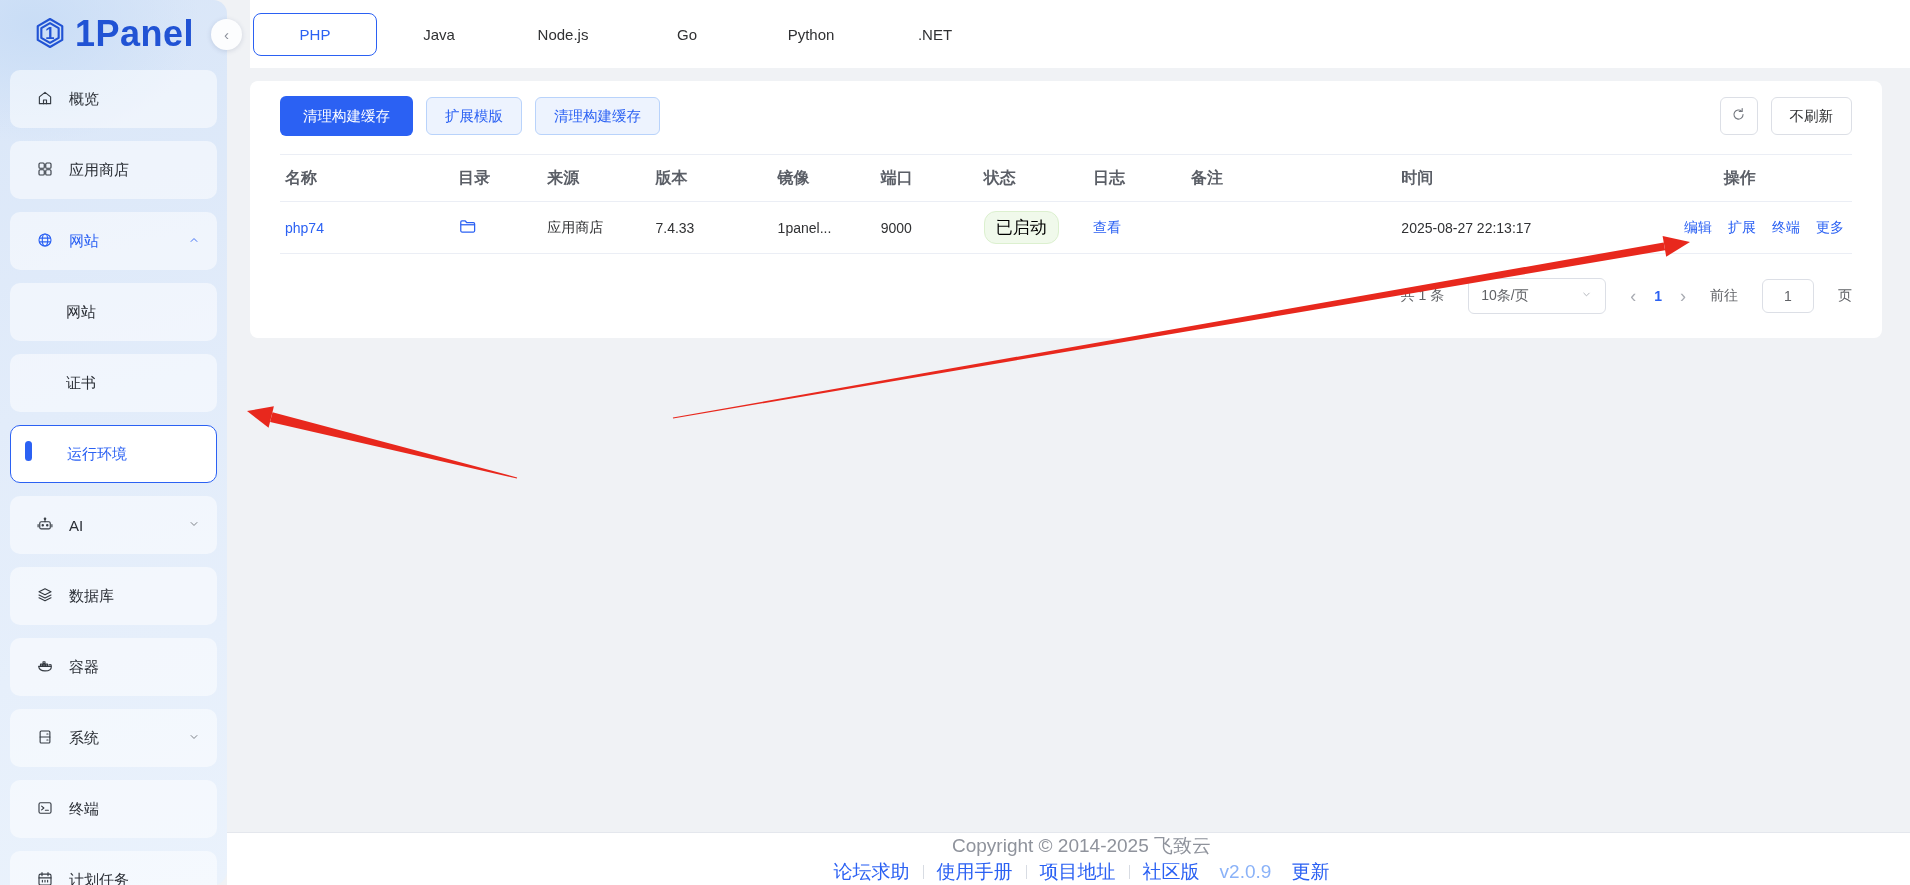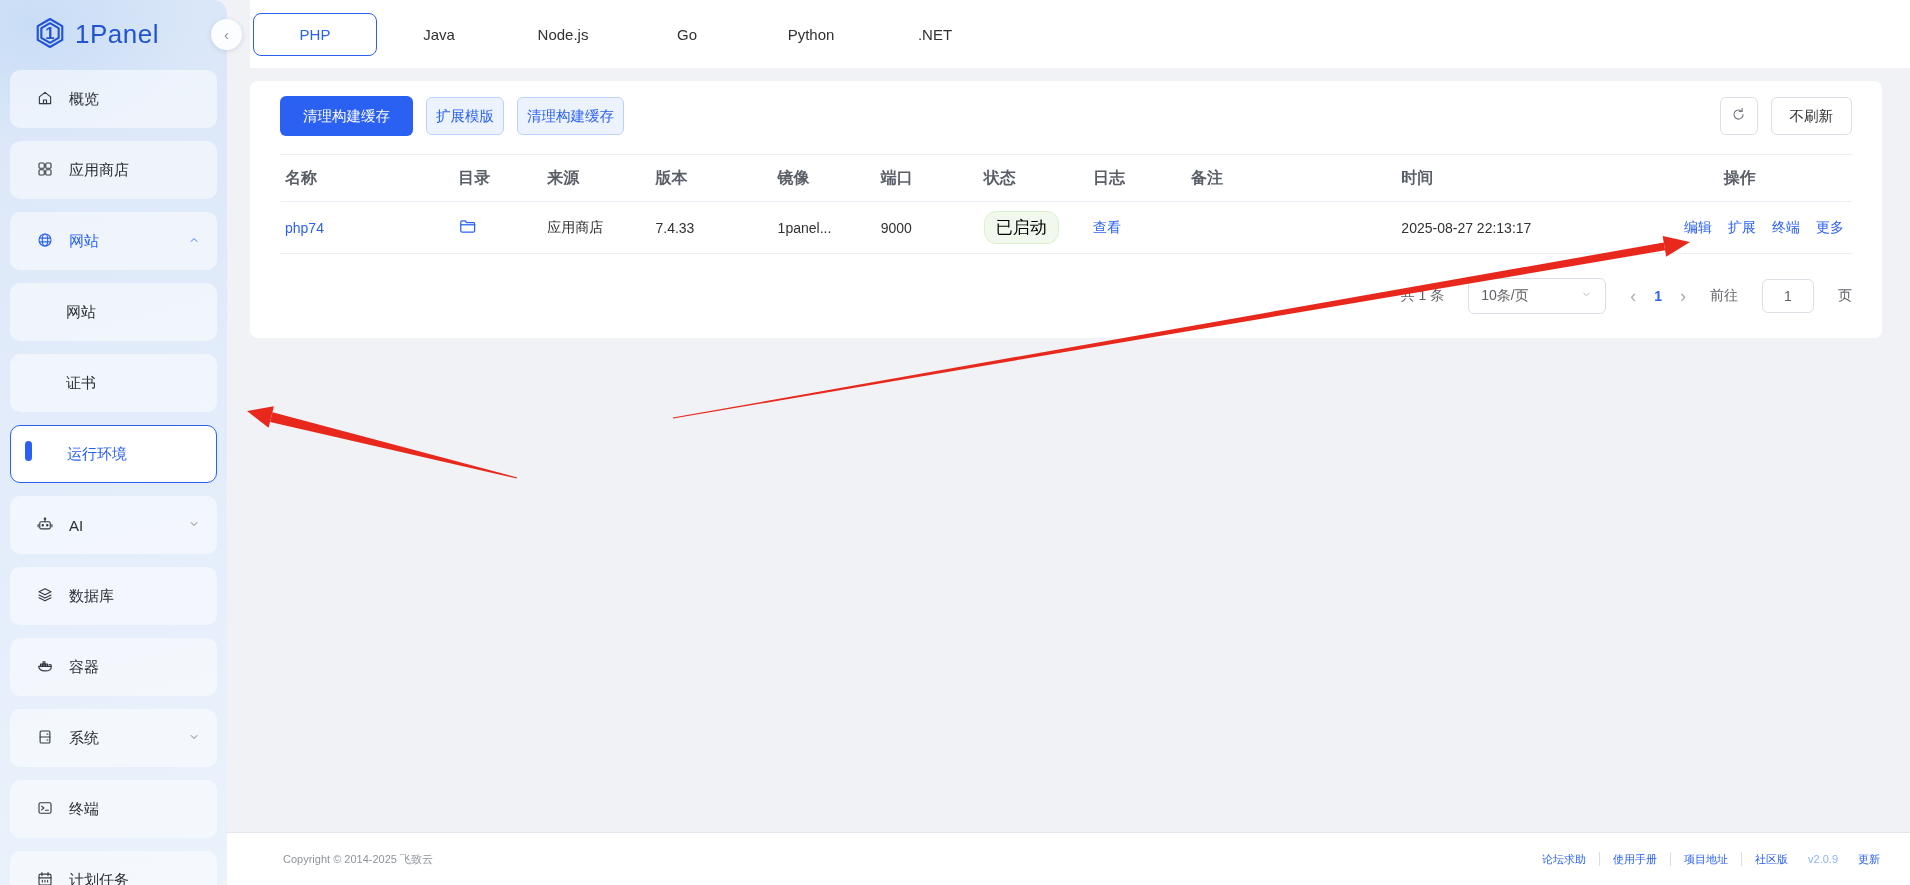--- a/index.html
+++ b/index.html
@@ -12,21 +12,21 @@
   
   .sidebar {
     width:227px; height:885px; flex-shrink:0; position:relative; z-index:10;
     background:
       radial-gradient(240px 170px at 14% 24px, #c9ddf6 0%, rgba(201,221,246,0) 70%),
       linear-gradient(165deg,#d9e6f8 0%,#e2ecfa 45%,#eaf2fc 100%);
     border-radius:0 14px 14px 0;
     padding-top:8px;
   }
   .logo-row { height:52px; display:flex; align-items:center; padding-left:34px; gap:9px; margin-bottom:10px; }
-  .logo-text { color:#2153d4; font-size:26px; font-weight:400; letter-spacing:.5px; }
+  .logo-text { color:#2153d4; font-size:36px; font-weight:700; letter-spacing:.5px; }
   .collapse-btn {
     position:absolute; left:211px; top:19px; width:31px; height:31px; border-radius:50%;
     background:#fcfdfe; border:none; box-shadow:0 1px 5px rgba(60,80,120,.18);
     color:#8a8f99; font-size:15px; line-height:29px; text-align:center; cursor:pointer; z-index:30;
   }
   .side-item {
     height:58px; margin:0 10px 13px; border-radius:10px;
     background:rgba(255,255,255,.52);
     display:flex; align-items:center; padding:0 16px 0 26px; gap:15px;
     font-size:15px; color:#2b2f36; cursor:pointer; position:relative;
@@ -49,21 +49,21 @@
     margin-left:23px; background:#fff; height:68px; display:flex; align-items:center; padding-left:3px;
   }
   .tab { width:124px; text-align:center; padding:12px 0; font-size:15px; color:#303133; cursor:pointer; border:1px solid transparent; }
   .tab.active { border:1px solid #2b61f3; color:#2b61f3; border-radius:8px; background:#fff; }
   .content { flex:1; padding:13px 28px 0 23px; }
   .card { background:#fff; border-radius:8px; padding:15px 30px 24px; }
   
   .toolbar { display:flex; align-items:center; }
   .btn { border-radius:6px; font-size:14.5px; cursor:pointer; font-family:inherit; }
   .btn-primary { height:40px; padding:0 23px; background:#2b61f3; color:#fff; border:none; font-weight:500; }
-  .btn-plain { height:38px; padding:0 9px; background:#edf3fe; color:#2b61f3; border:1px solid #b9d3fb; margin-left:13px; }
+  .btn-plain { height:38px; padding:0 18px; background:#edf3fe; color:#2b61f3; border:1px solid #b9d3fb; margin-left:13px; }
   .toolbar-spacer { flex:1; }
   .icon-btn { width:38px; height:38px; background:#fff; border:1px solid #dcdfe6; border-radius:6px; cursor:pointer; display:flex; align-items:center; justify-content:center; }
   .icon-btn svg { stroke:#74787f; fill:none; stroke-width:1.6; stroke-linecap:round; stroke-linejoin:round; }
   .btn-default { height:38px; padding:0 18px; background:#fff; color:#303133; border:1px solid #dcdfe6; margin-left:13px; }
   
   table { width:100%; border-collapse:collapse; table-layout:fixed; margin-top:18px; }
   th { text-align:left; font-size:16px; color:#5a5e66; font-weight:600; height:47px; border-top:1px solid #ebeef5; border-bottom:1px solid #ebeef5; padding:0 8px 0 5px; }
   td { height:52px; font-size:14px; color:#303133; border-bottom:1px solid #ebeef5; padding:0 8px 0 5px; overflow:hidden; white-space:nowrap; }
   th.op { padding-left:77px; }
   a.link { color:#2b61f3; text-decoration:none; cursor:pointer; }
@@ -80,21 +80,21 @@
     display:flex; align-items:center; justify-content:space-between; padding:0 12px; cursor:pointer;
   }
   .page-size-select svg { stroke:#a8abb2; fill:none; stroke-width:1.6; stroke-linecap:round; stroke-linejoin:round; }
   .pager { display:flex; align-items:center; gap:18px; }
   .pager .arrow { color:#a8abb2; font-size:18px; cursor:pointer; }
   .pager .num { color:#2b61f3; font-weight:bold; cursor:pointer; }
   .goto-input { width:52px; height:34px; border:1px solid #dcdfe6; border-radius:6px; text-align:center; font-size:14px; color:#606266; font-family:inherit; }
   
   .footer {
     height:53px; background:#fff; border-top:1px solid #e4e7ed;
-    display:flex; align-items:center; justify-content:space-between; padding:0 30px 0 56px; font-size:11px;
+    display:flex; align-items:center; justify-content:space-between; padding:0 30px 0 56px; font-size:19px;flex-direction:column;
   }
   .copyright { color:#8f939c; }
   .footer-links { display:flex; align-items:center; }
   .footer-links a { color:#2b61f3; text-decoration:none; cursor:pointer; }
   .fdiv { width:1px; height:14px; background:#d8dce3; margin:0 13px; }
   .version { color:#8ab2f8; margin:0 20px; }
   
   .arrows { position:absolute; left:0; top:0; z-index:60; pointer-events:none; }
 </style>
 </head>

